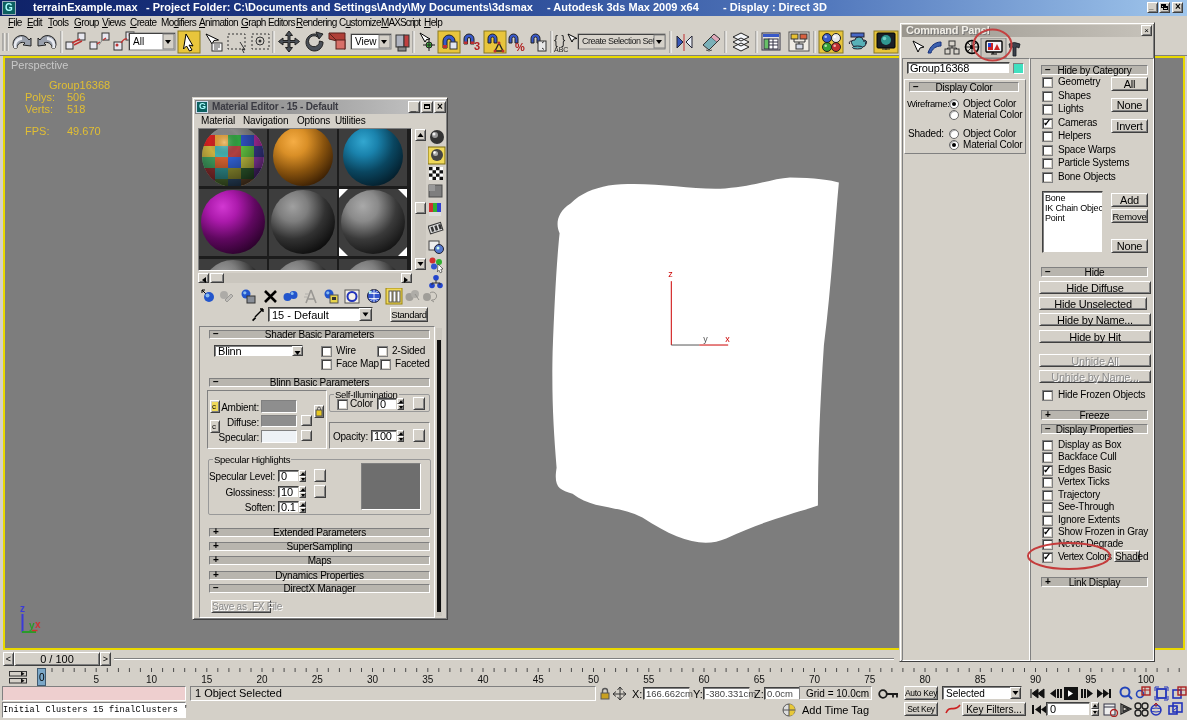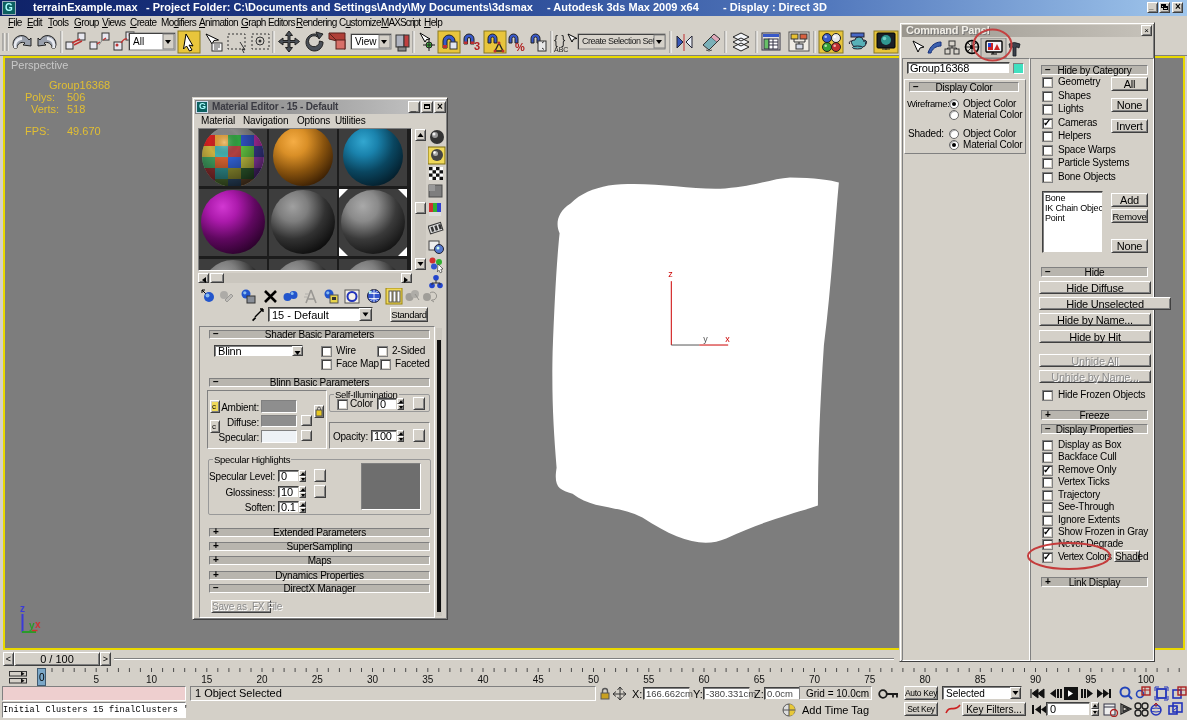--- a/index.html
+++ b/index.html
@@ -276,21 +276,21 @@
   <line x1="671" y1="345" x2="699" y2="345" stroke="#555555" stroke-width="1"></line>
   <line x1="699" y1="345" x2="728" y2="345" stroke="#cc0000" stroke-width="1"></line>
   <text x="668" y="277" fill="#cc0000" font-size="9">z</text>
   <text x="703" y="342" fill="#555" font-size="9">y</text>
   <text x="725" y="342" fill="#cc0000" font-size="9">x</text>
  </svg>
  <div class="abs" style="left:6px;top:1px;color:#c8c8c8;font-size:11px;">Perspective</div>
  <div class="abs" style="left:44px;top:21px;color:#e2bf32;font-size:11px;">Group16368</div>
  <div class="abs" style="left:20px;top:33px;color:#e2bf32;font-size:11px;">Polys:</div>
     <div class="abs" style="left:62px;top:33px;color:#e2bf32;font-size:11px;">506</div>
- <div class="abs" style="left:20px;top:45px;color:#e2bf32;font-size:11px;margin-left:6px;">Verts:</div>
+ <div class="abs" style="left:20px;top:45px;color:#e2bf32;font-size:11px;">Verts:</div>
     <div class="abs" style="left:62px;top:45px;color:#e2bf32;font-size:11px;">518</div>
  <div class="abs" style="left:20px;top:67px;color:#e2bf32;font-size:11px;">FPS:</div>
     <div class="abs" style="left:62px;top:67px;color:#e2bf32;font-size:11px;">49.670</div>
  <svg class="abs" style="left:14px;top:545px;" width="40" height="36">
   <line x1="3.5" y1="11" x2="3.5" y2="29.5" stroke="#3a3ad8" stroke-width="2"></line>
   <line x1="3" y1="29" x2="17" y2="29" stroke="#2a9a2a" stroke-width="2"></line>
   <line x1="13" y1="27.5" x2="18.5" y2="27.5" stroke="#d03030" stroke-width="1.5"></line>
   <text x="1" y="9" fill="#3a3ad8" font-size="10" font-weight="bold">z</text>
   <text x="10" y="26" fill="#2a9a2a" font-size="10" font-weight="bold">y</text>
   <text x="16" y="25" fill="#d03030" font-size="10" font-weight="bold">x</text>
@@ -1028,37 +1028,37 @@
       <span class="abs" style="left:27px;top:112px;">Bone Objects</span>
   <div class="abs btn" style="left:80px;top:18px;width:37px;height:14px;line-height:13px;">All</div>
   <div class="abs btn" style="left:80px;top:39px;width:37px;height:14px;line-height:13px;">None</div>
   <div class="abs btn" style="left:80px;top:60px;width:37px;height:14px;line-height:13px;">Invert</div>
   <div class="abs txt" style="left:11px;top:132px;width:61px;height:62px;line-height:10px;padding:1px 0 0 2px;font-size:9px;overflow:hidden;">Bone<br>IK Chain Object<br>Point</div>
   <div class="abs btn" style="left:80px;top:134px;width:37px;height:14px;line-height:13px;">Add</div>
   <div class="abs btn" style="left:80px;top:150px;width:37px;height:14px;line-height:13px;font-size:9.5px;">Remove</div>
   <div class="abs btn" style="left:80px;top:180px;width:37px;height:14px;line-height:13px;">None</div>
   <div class="abs rhead" style="left:10px;top:208px;width:107px;height:10px;line-height:9px;font-size:10px;"><b style="position:absolute;left:3px;top:-1px;">−</b>Hide</div>
   <div class="abs btn" style="left:8px;top:222px;width:112px;height:13px;line-height:12px;">Hide Diffuse</div>
-  <div class="abs btn" style="left:8px;top:238px;width:132px;height:13px;line-height:12px;">Hide Unselected</div>
+  <div class="abs btn" style="left:8px;top:238px;width:108px;height:13px;line-height:12px;">Hide Unselected</div>
   <div class="abs btn" style="left:8px;top:254px;width:112px;height:13px;line-height:12px;">Hide by Name...</div>
   <div class="abs btn" style="left:8px;top:271px;width:112px;height:13px;line-height:12px;">Hide by Hit</div>
   <div class="abs btn" style="left:8px;top:295px;width:112px;height:13px;line-height:12px;color:#8a8a8a;text-shadow:1px 1px 0 #fff;">Unhide All</div>
   <div class="abs btn" style="left:8px;top:311px;width:112px;height:13px;line-height:12px;color:#8a8a8a;text-shadow:1px 1px 0 #fff;">Unhide by Name...</div>
   <span class="cb" style="left:11px;top:331px;"></span>
       <span class="abs" style="left:27px;top:330px;">Hide Frozen Objects</span>
   <div class="abs rhead" style="left:10px;top:351px;width:107px;height:10px;line-height:9px;font-size:10px;"><b style="position:absolute;left:3px;top:-1px;">+</b>Freeze</div>
   <div class="abs rhead" style="left:10px;top:365px;width:107px;height:10px;line-height:9px;font-size:10px;"><b style="position:absolute;left:3px;top:-1px;">−</b>Display Properties</div>
   <span class="cb" style="left:11px;top:381px;"></span>
       <span class="abs" style="left:27px;top:380px;">Display as Box</span>
   <span class="cb" style="left:11px;top:393px;"></span>
       <span class="abs" style="left:27px;top:392px;">Backface Cull</span>
   <span class="cb" style="left:11px;top:406px;">
         <b class="ck">✓</b>
       </span>
-      <span class="abs" style="left:27px;top:405px;">Remove Only</span>
+      <span class="abs" style="left:27px;top:405px;">Edges Basic</span>
   <span class="cb" style="left:11px;top:418px;"></span>
       <span class="abs" style="left:27px;top:417px;">Vertex Ticks</span>
   <span class="cb" style="left:11px;top:431px;"></span>
       <span class="abs" style="left:27px;top:430px;">Trajectory</span>
   <span class="cb" style="left:11px;top:443px;"></span>
       <span class="abs" style="left:27px;top:442px;">See-Through</span>
   <span class="cb" style="left:11px;top:456px;"></span>
       <span class="abs" style="left:27px;top:455px;">Ignore Extents</span>
   <span class="cb" style="left:11px;top:468px;">
         <b class="ck">✓</b>

